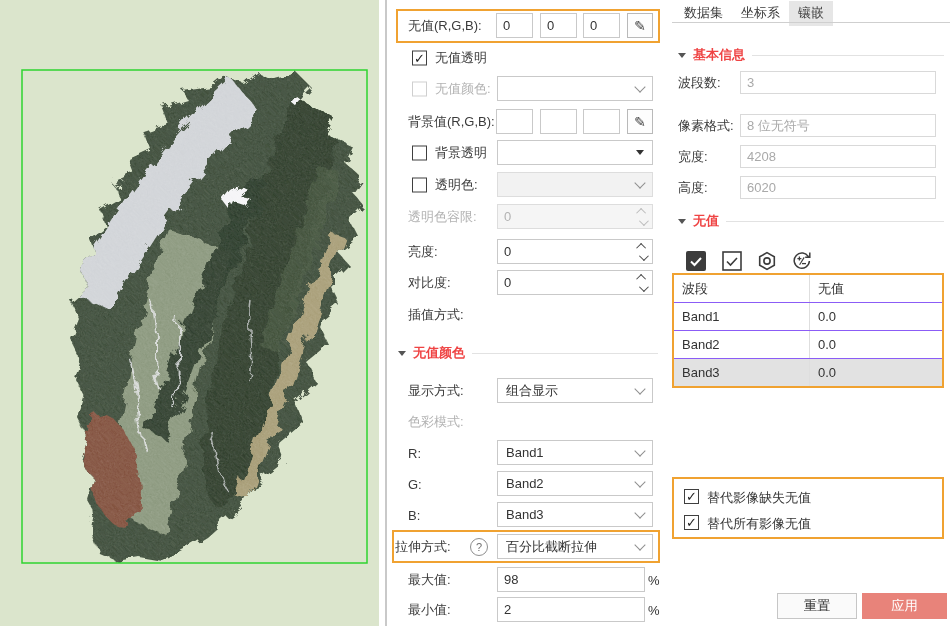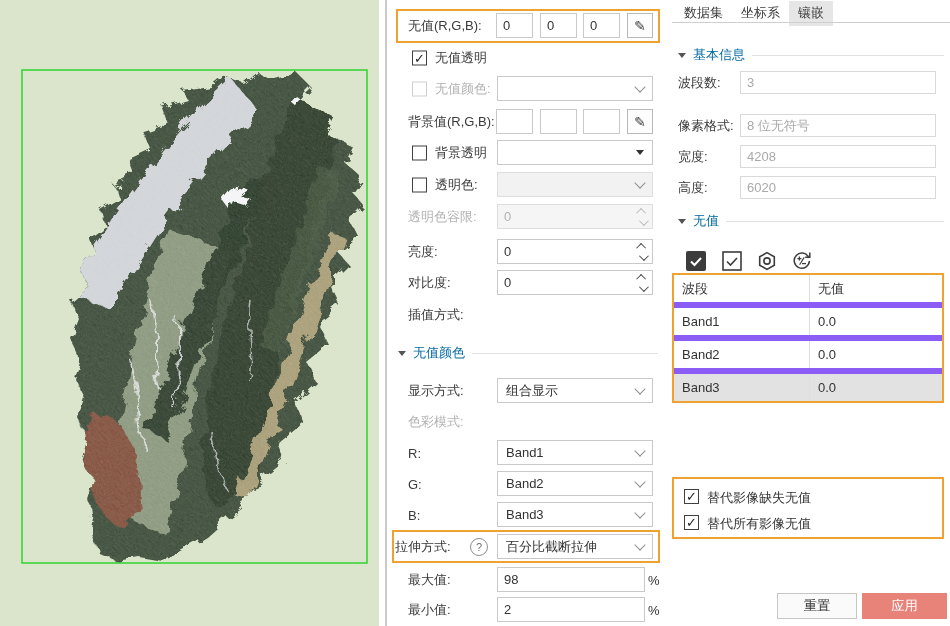--- a/index.html
+++ b/index.html
@@ -36,39 +36,39 @@
   .cd{transform:rotate(225deg) translateY(2px);}
   .cb{position:absolute;top:50%;transform:translateY(-50%);width:15px;height:15px;box-sizing:border-box;
       border:1.6px solid #3f3f3f;background:#fff;display:flex;align-items:center;justify-content:center;}
   .cb.checked::after{content:"✓";font-size:13px;font-weight:bold;color:#1d1d1d;line-height:1;}
   .cb.dis{border-color:#cfcfcf;}
   .pencil-btn{position:absolute;top:0;height:25px;box-sizing:border-box;border:1px solid #b9b9b9;background:#fdfdfd;
       display:flex;align-items:center;justify-content:center;}
   .pencil-glyph::after{content:"✎";font-size:14px;color:#3f3f3f;}
   .sec-head{position:absolute;display:flex;align-items:center;gap:7px;width:calc(100% - 14px);left:8px;}
   .sec-tri{width:0;height:0;border-left:4px solid transparent;border-right:4px solid transparent;border-top:5px solid #555;}
-  .sec-txt{font-weight:normal;color:#0369a1;white-space:nowrap;}
+  .sec-txt{font-weight:bold;color:#ef4444;white-space:nowrap;}
   .sec-rule{flex:1;height:1px;background:#e2e2e2;}
   .hl{position:absolute;border:2px solid #f0a231;pointer-events:none;box-sizing:border-box;}
   .help{width:16px;height:16px;border:1px solid #8f8f8f;border-radius:50%;display:inline-flex;align-items:center;
         justify-content:center;color:#6f6f6f;font-size:11px;position:absolute;top:50%;transform:translateY(-50%);}
   .help::after{content:"?";}
   .pct{position:absolute;top:50%;transform:translateY(-50%);color:#333;}
 
   
   .right-pane{position:absolute;left:672px;top:0;width:278px;height:626px;background:#fff;}
   .tabs{position:absolute;left:3px;top:1px;display:flex;}
   .tab{padding:3px 9px 4px 9px;color:#3a3a3a;white-space:nowrap;}
   .tab.active{background:#e6e6e6;}
   .tab-line{position:absolute;left:0;top:22px;width:278px;height:1px;background:#cfcfcf;}
   .rfield{position:absolute;height:23px;width:100%;}
   .rfield .inp{height:23px;border-color:#d9d9d9;color:#a9a9a9;}
   .icon-btn{position:absolute;top:250px;width:21px;height:21px;display:flex;align-items:center;justify-content:center;}
   .nv-table{position:absolute;left:0;top:273px;width:272px;box-sizing:border-box;border:2px solid #f0a231;background:#fff;z-index:2;}
-  .t-row{display:flex;height:27px;align-items:center;border-bottom:6px solid #8b5cf6;}
+  .t-row{display:flex;height:27px;align-items:center;border-bottom:1px solid #8b5cf6;}
   .t-row:last-child{border-bottom:none;}
   .t-row.selected{background:#e2e2e2;}
   .t-c1{width:136px;box-sizing:border-box;padding-left:8px;border-right:1px solid #dedede;height:100%;display:flex;align-items:center;}
   .t-c2{flex:1;padding-left:8px;height:100%;display:flex;align-items:center;}
   .cb-box{position:absolute;left:0;top:477px;width:272px;height:62px;box-sizing:border-box;border:2px solid #f0a231;background:#fff;z-index:2;}
   .cb-row{position:absolute;left:10px;height:18px;display:flex;align-items:flex-start;}
   .cb-row .cbi{width:15px;height:15px;box-sizing:border-box;border:1.6px solid #3f3f3f;background:#fff;
       display:flex;align-items:center;justify-content:center;margin-right:8px;}
   .cb-row .cbi::after{content:"✓";font-size:13px;font-weight:bold;color:#1d1d1d;line-height:1;}
   .btn{position:absolute;top:593px;height:26px;box-sizing:border-box;display:flex;align-items:center;justify-content:center;}

